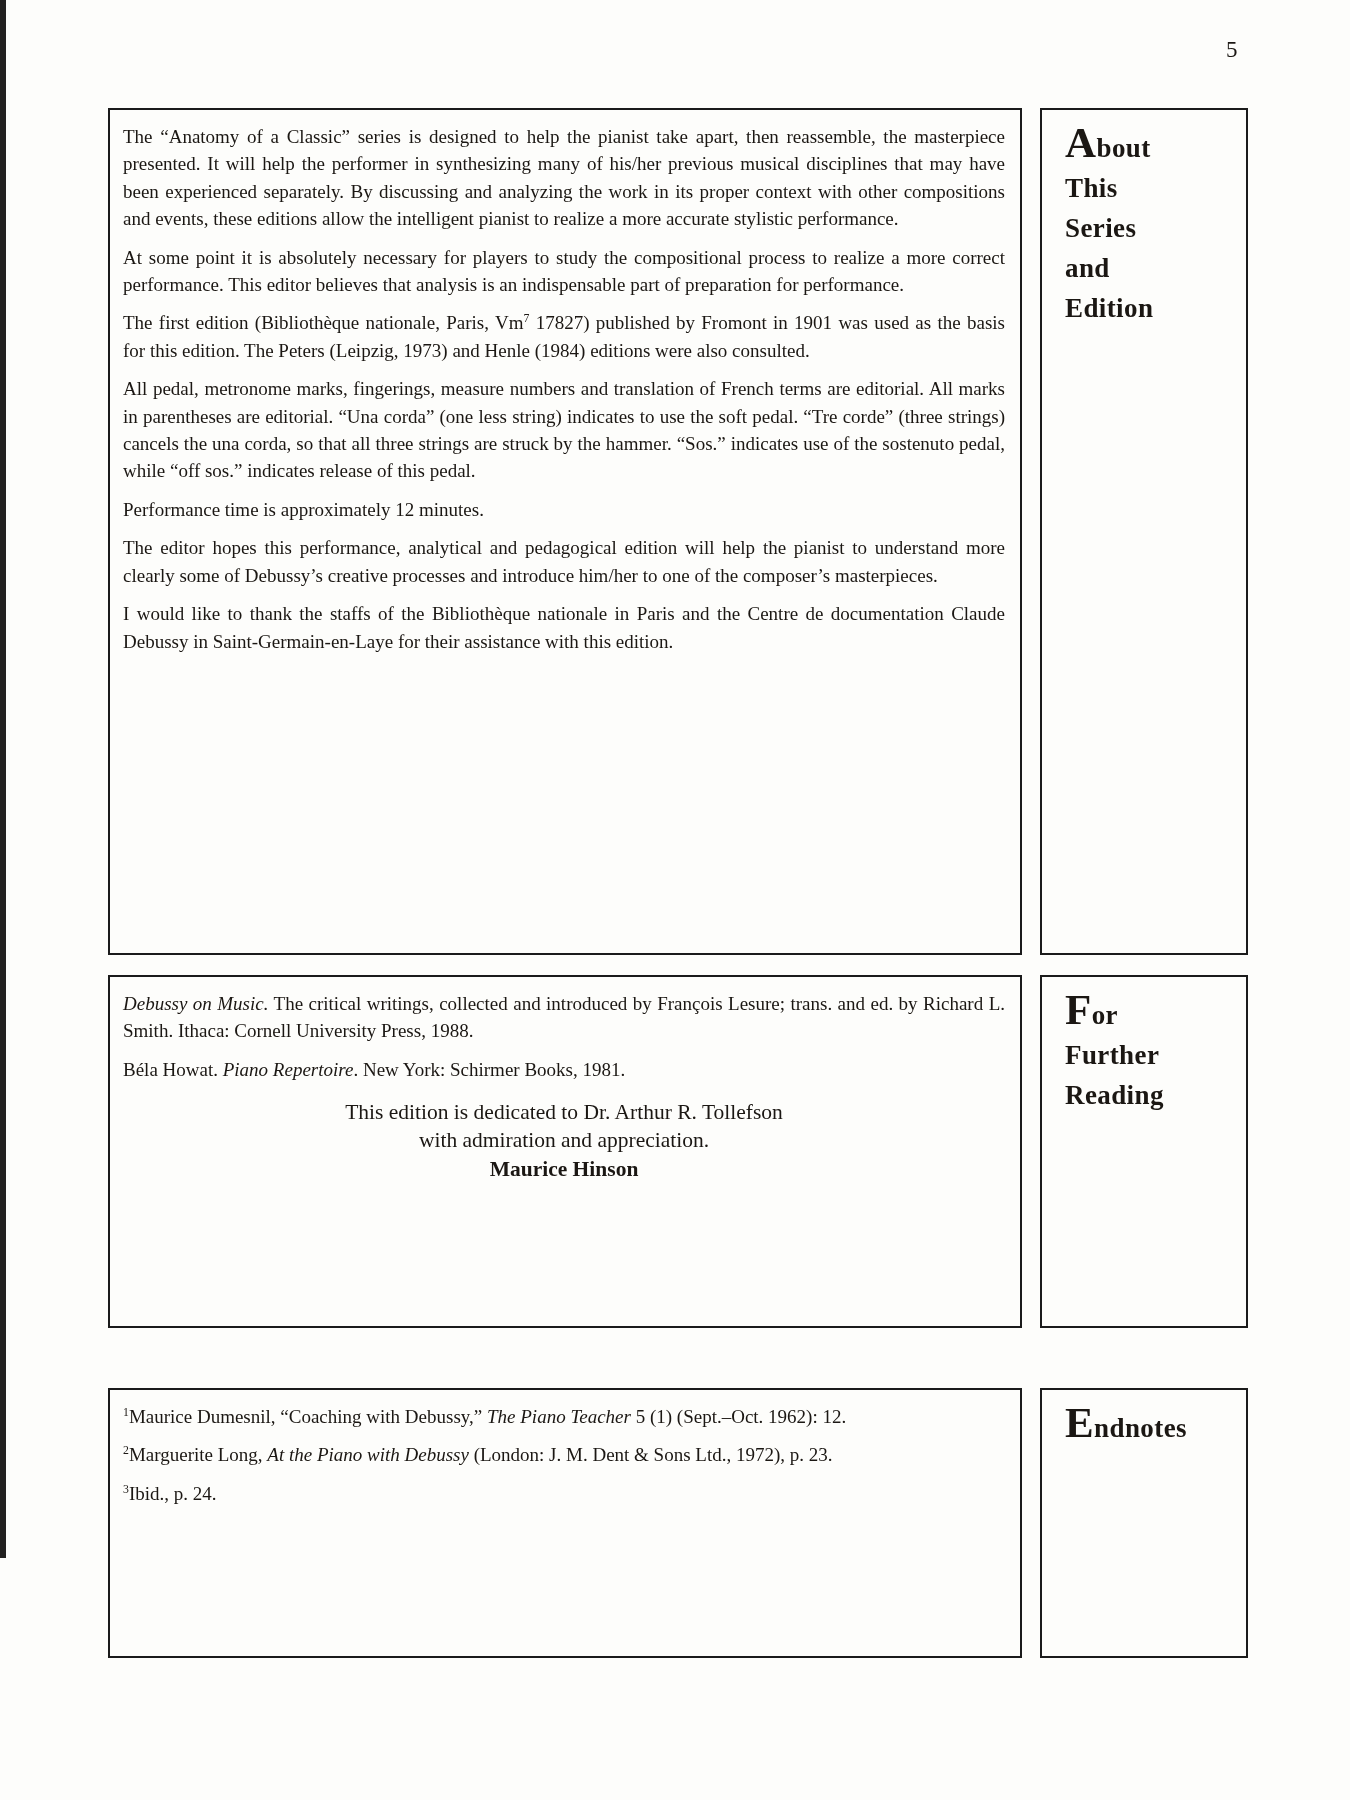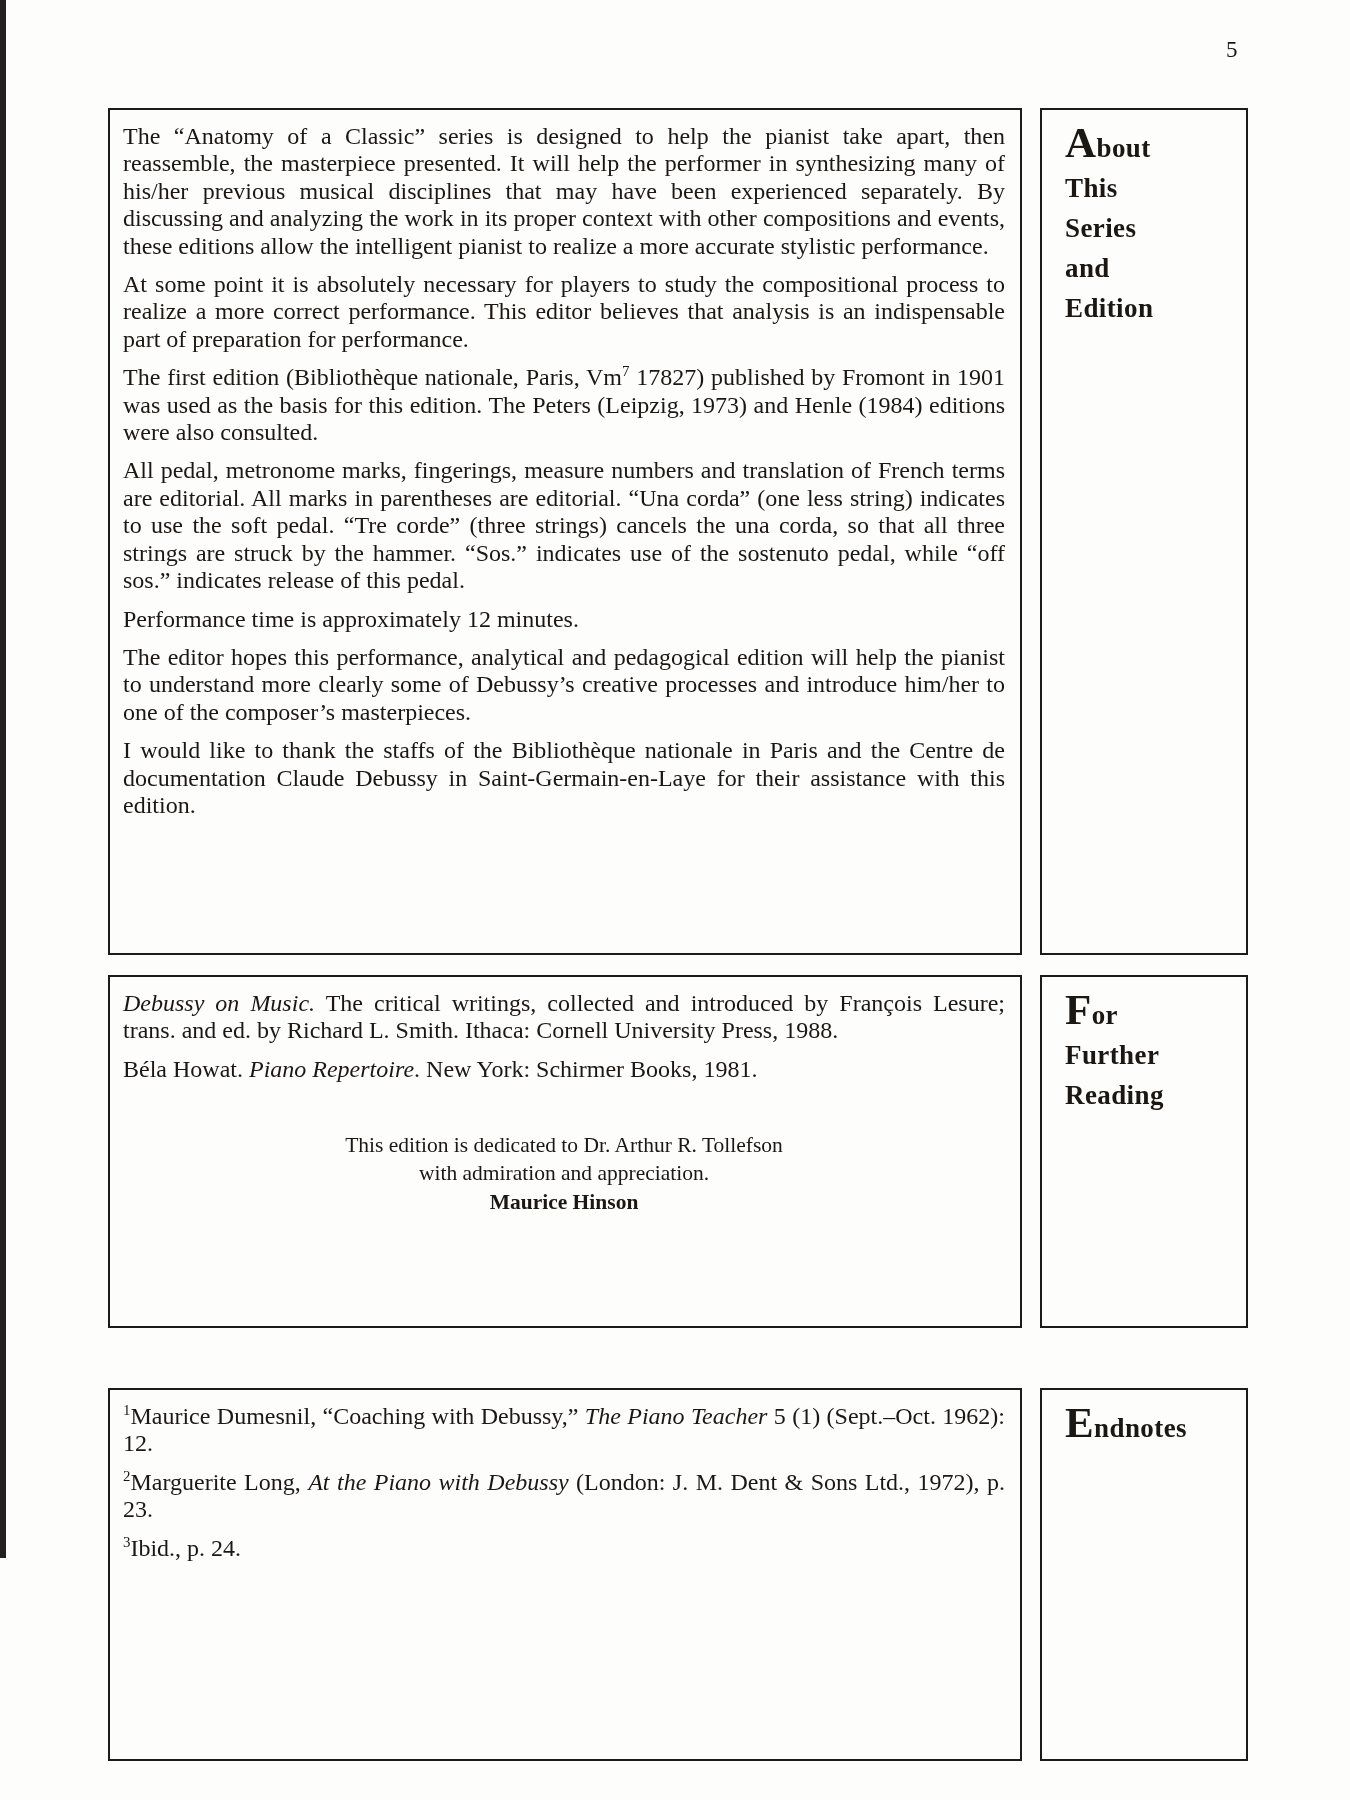--- a/index.html
+++ b/index.html
@@ -24,44 +24,44 @@
     border:2px solid #1b1b1b;box-sizing:border-box;
     padding:13px 15px 12px 13px;
   }
   .side-box{
     position:absolute;left:1040px;width:208px;
     border:2px solid #1b1b1b;box-sizing:border-box;
     padding:13px 8px 10px 23px;
   }
   .r1{top:108px;height:847px;}
   .r2{top:975px;height:353px;}
-  .r3{top:1388px;height:373px;}
+  .r3{top:1388px;height:270px;}
 
   .para{
     margin:0 0 11px 0;
-    font-size:24px;line-height:27.4px;
+    font-size:19px;line-height:27.4px;
     text-align:justify;
     hyphens:auto;-webkit-hyphens:auto;
   }
   .para:last-child{margin-bottom:0;}
   .it{font-style:italic;}
   sup{font-size:62%;line-height:0;}
 
   .side-heading .hw{
     font-weight:bold;
     font-size:27px;line-height:40px;
     letter-spacing:0.4px;
     white-space:nowrap;
   }
   .side-heading .cap{
     font-size:43px;line-height:40px;
   }
 
   .dedication{
-    margin-top:48px;
+    margin-top:15px;
     text-align:center;
     font-size:21.5px;line-height:28px;
   }
   .dedication .signature{
     font-weight:bold;
     margin-top:1px;
   }
 </style>
 </head>
 <body>

